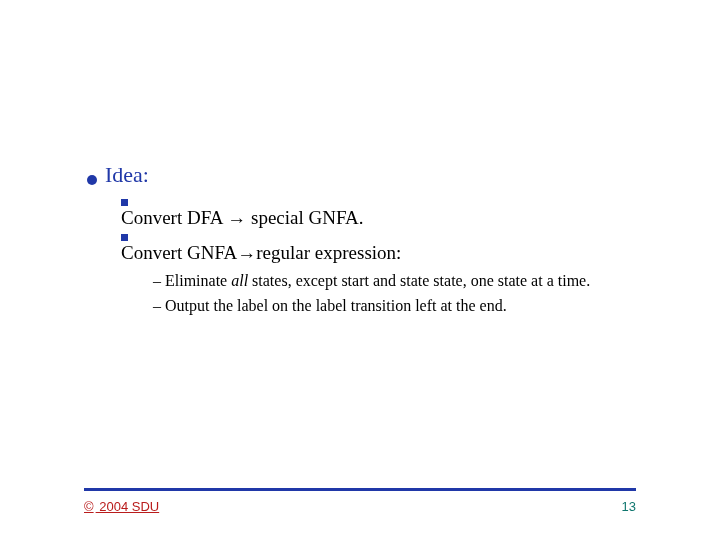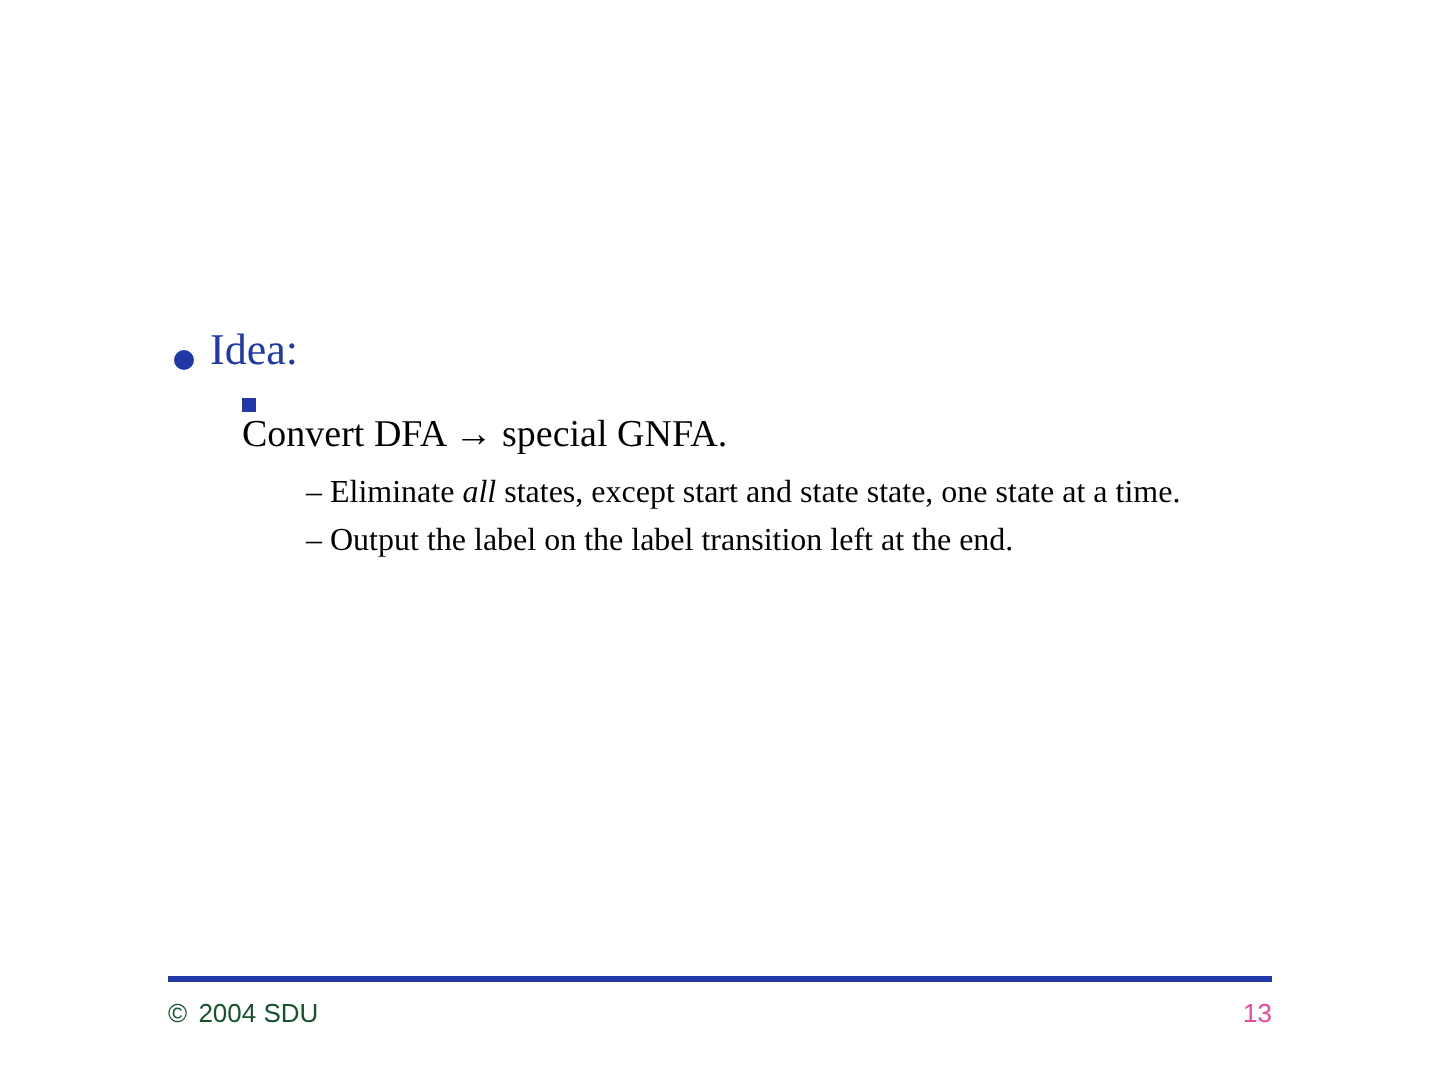--- a/index.html
+++ b/index.html
@@ -11,40 +11,44 @@
   .idea-label { color: #2038a8; font-size: 22px; }
   .sub-list { margin-left: 34px; margin-top: 10px; }
   .sub-item { display: flex; align-items: baseline; font-size: 19px; line-height: 1.35; margin-bottom: 2px; flex-direction: column; }
   .square-icon { width: 7px; height: 7px; background: #2038a8; margin-right: 10px; position: relative; top: 1px; flex-shrink: 0; }
   .dash-list { margin-left: 32px; margin-top: 6px; width: 480px; }
   .dash-item { display: flex; align-items: baseline; font-size: 16px; line-height: 1.3; margin-bottom: 4px; }
   .dash-icon { width: 12px; flex-shrink: 0; }
   .dash-text { flex: 1; }
   .emph { color: #000000; font-style: italic; }
   .footer-rule { position: absolute; left: 84px; bottom: 49px; width: 552px; height: 3px; background: #2038a8; }
-  .footer-left { position: absolute; left: 84px; bottom: 26px; font-family: Arial, Helvetica, sans-serif; font-size: 13px; color: #14532d; }
-  .footer-right { position: absolute; right: 84px; bottom: 26px; font-family: Arial, Helvetica, sans-serif; font-size: 13px; color: #ec4899; }
+  .footer-left { position: absolute; left: 84px; bottom: 26px; font-family: Arial, Helvetica, sans-serif; font-size: 13px; color: #b91c1c; text-decoration: underline; }
+  .footer-right { position: absolute; right: 84px; bottom: 26px; font-family: Arial, Helvetica, sans-serif; font-size: 13px; color: #0f766e; }
   .copy { font-size: 13px; margin-right: 2px; }
 </style>
 </head>
 <body>
 
 <div class="slide">
 
   <div class="content">
 
     <div class="bullet-row">
       <span class="disc-icon"></span>
       <span class="idea-label">Idea:</span>
     </div>
 
     <div class="sub-list">
       <div class="sub-item">
         <span class="square-icon"></span>
         <span>Convert DFA → special GNFA.</span>
+      </div>
+      <div class="sub-item">
+        <span class="square-icon"></span>
+        <span>Convert GNFA→regular expression:</span>
       </div>
 
       <div class="dash-list">
         <div class="dash-item">
           <span class="dash-icon">–</span>
           <span class="dash-text">
             <span>Eliminate </span><span class="emph">all</span><span> states, except start and state state, one state at a time.</span>
           </span>
         </div>
         <div class="dash-item">

